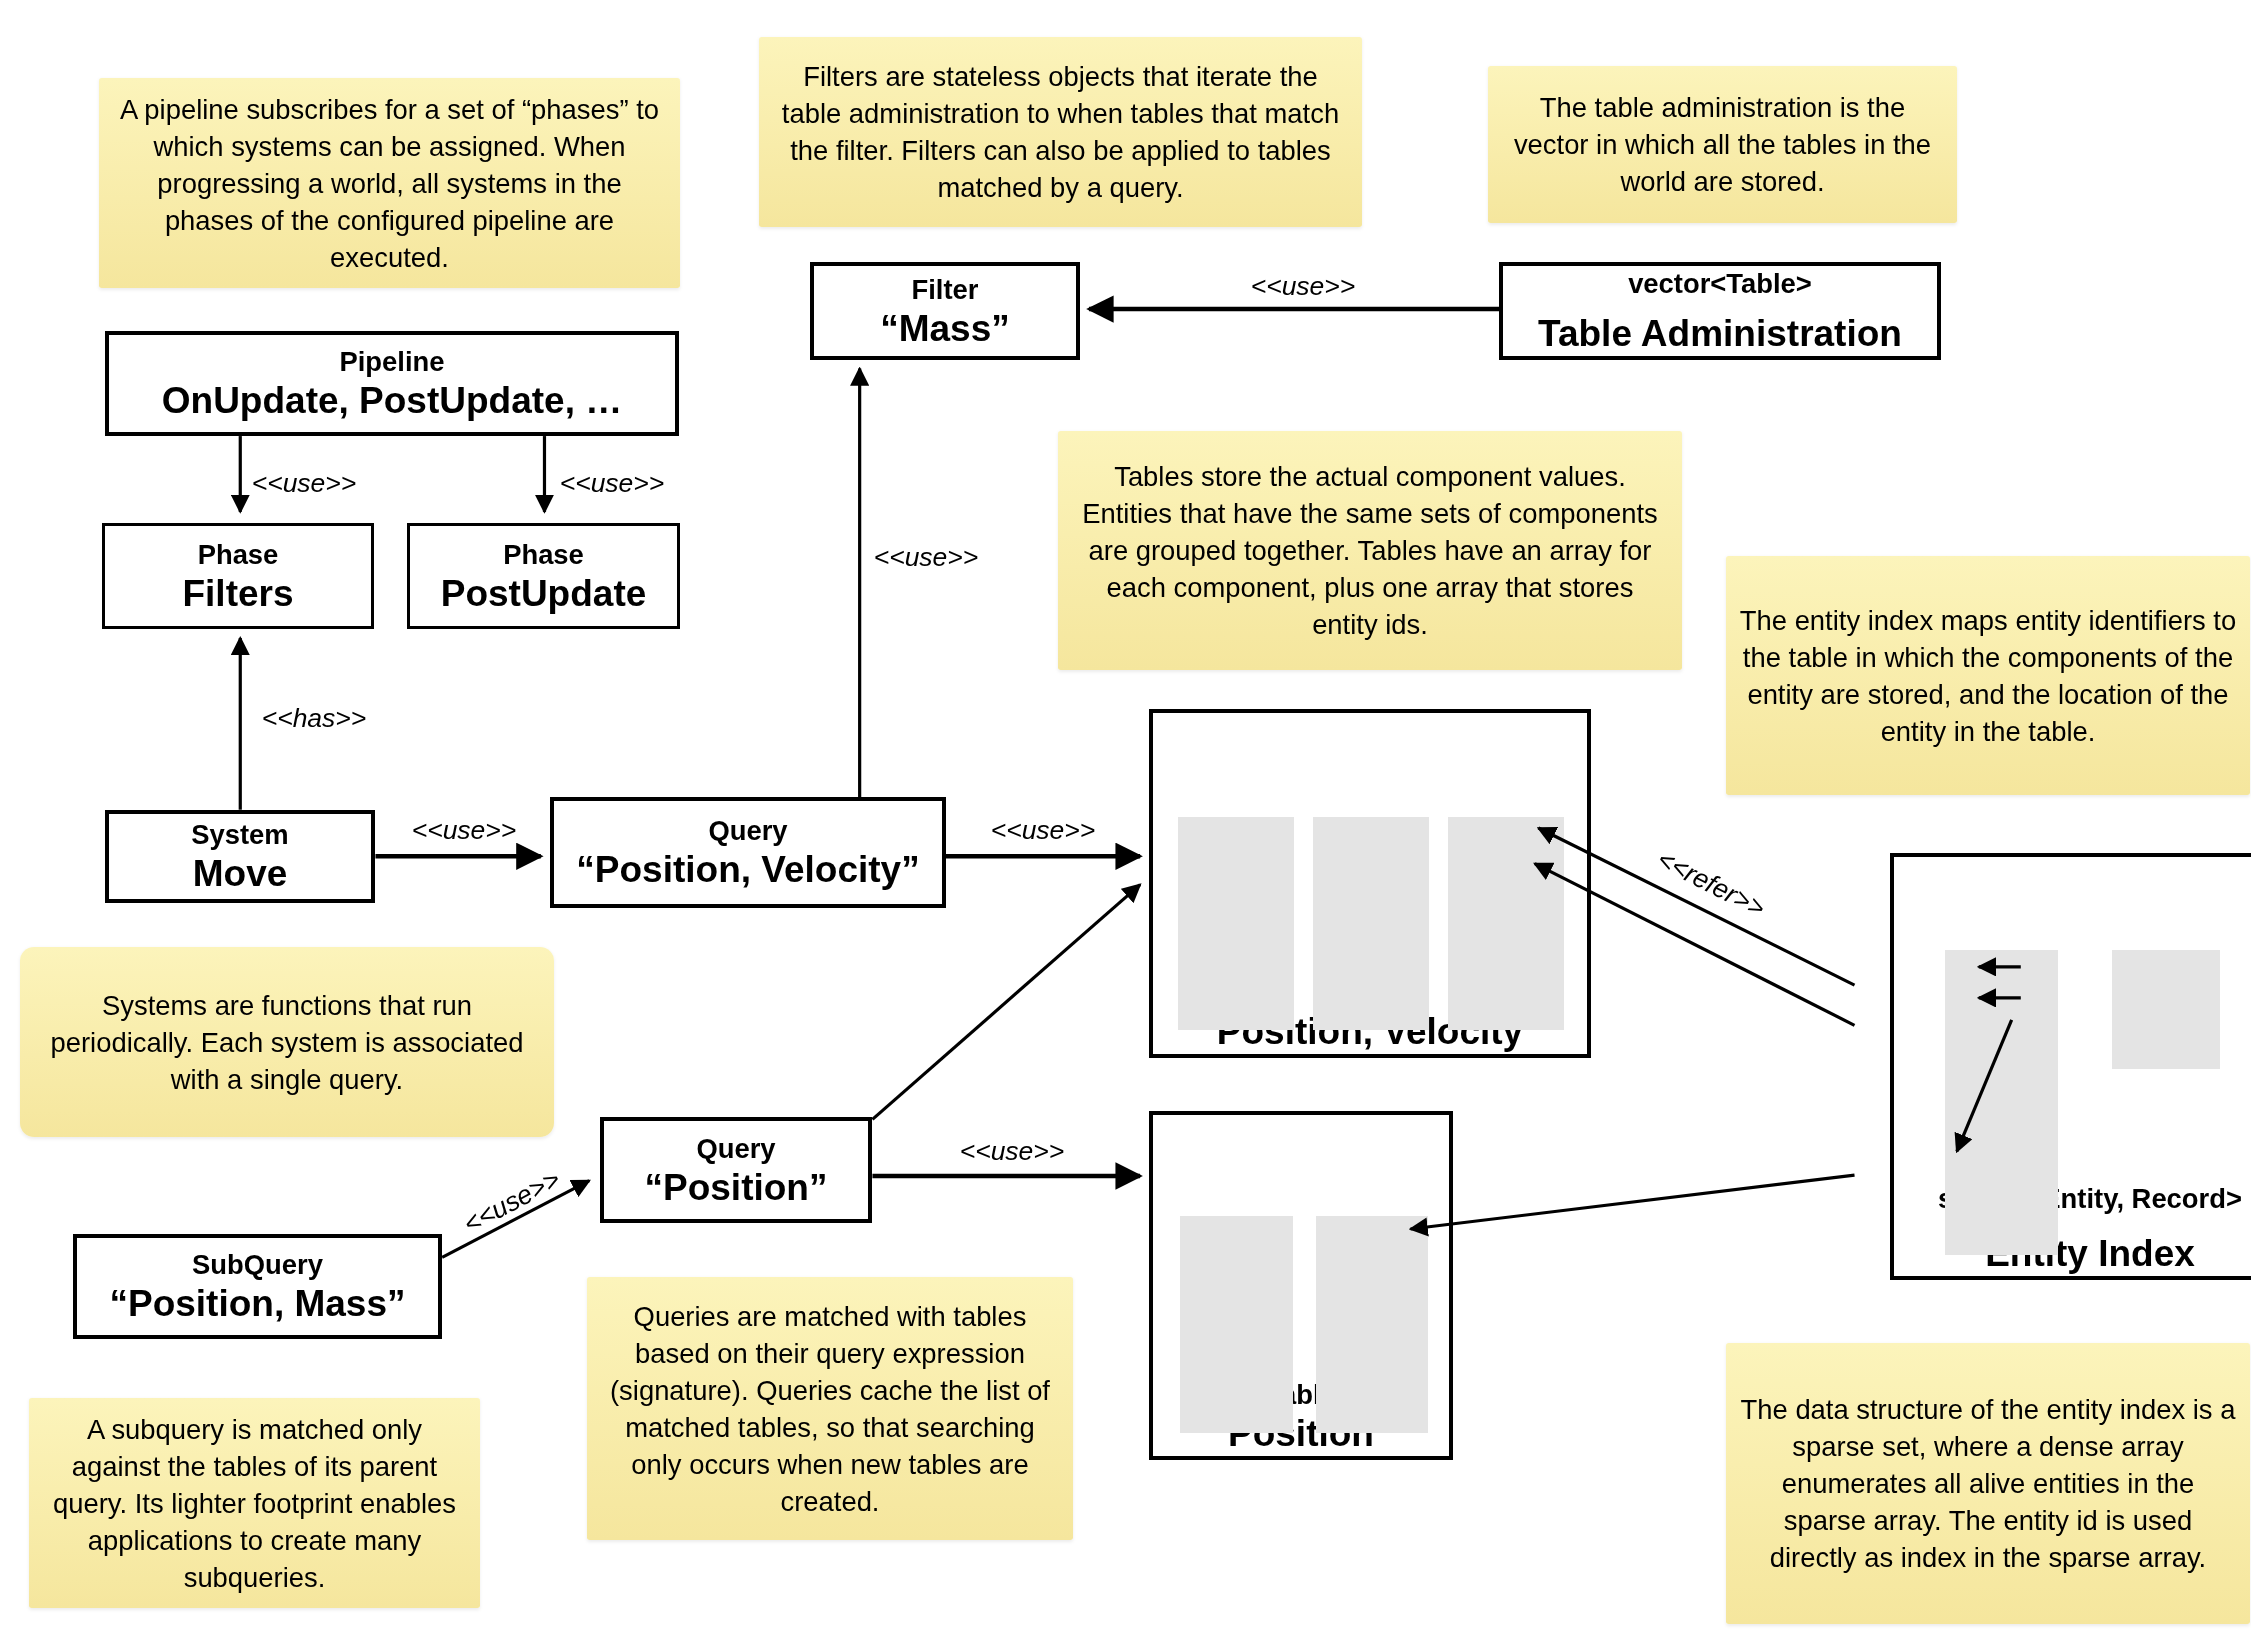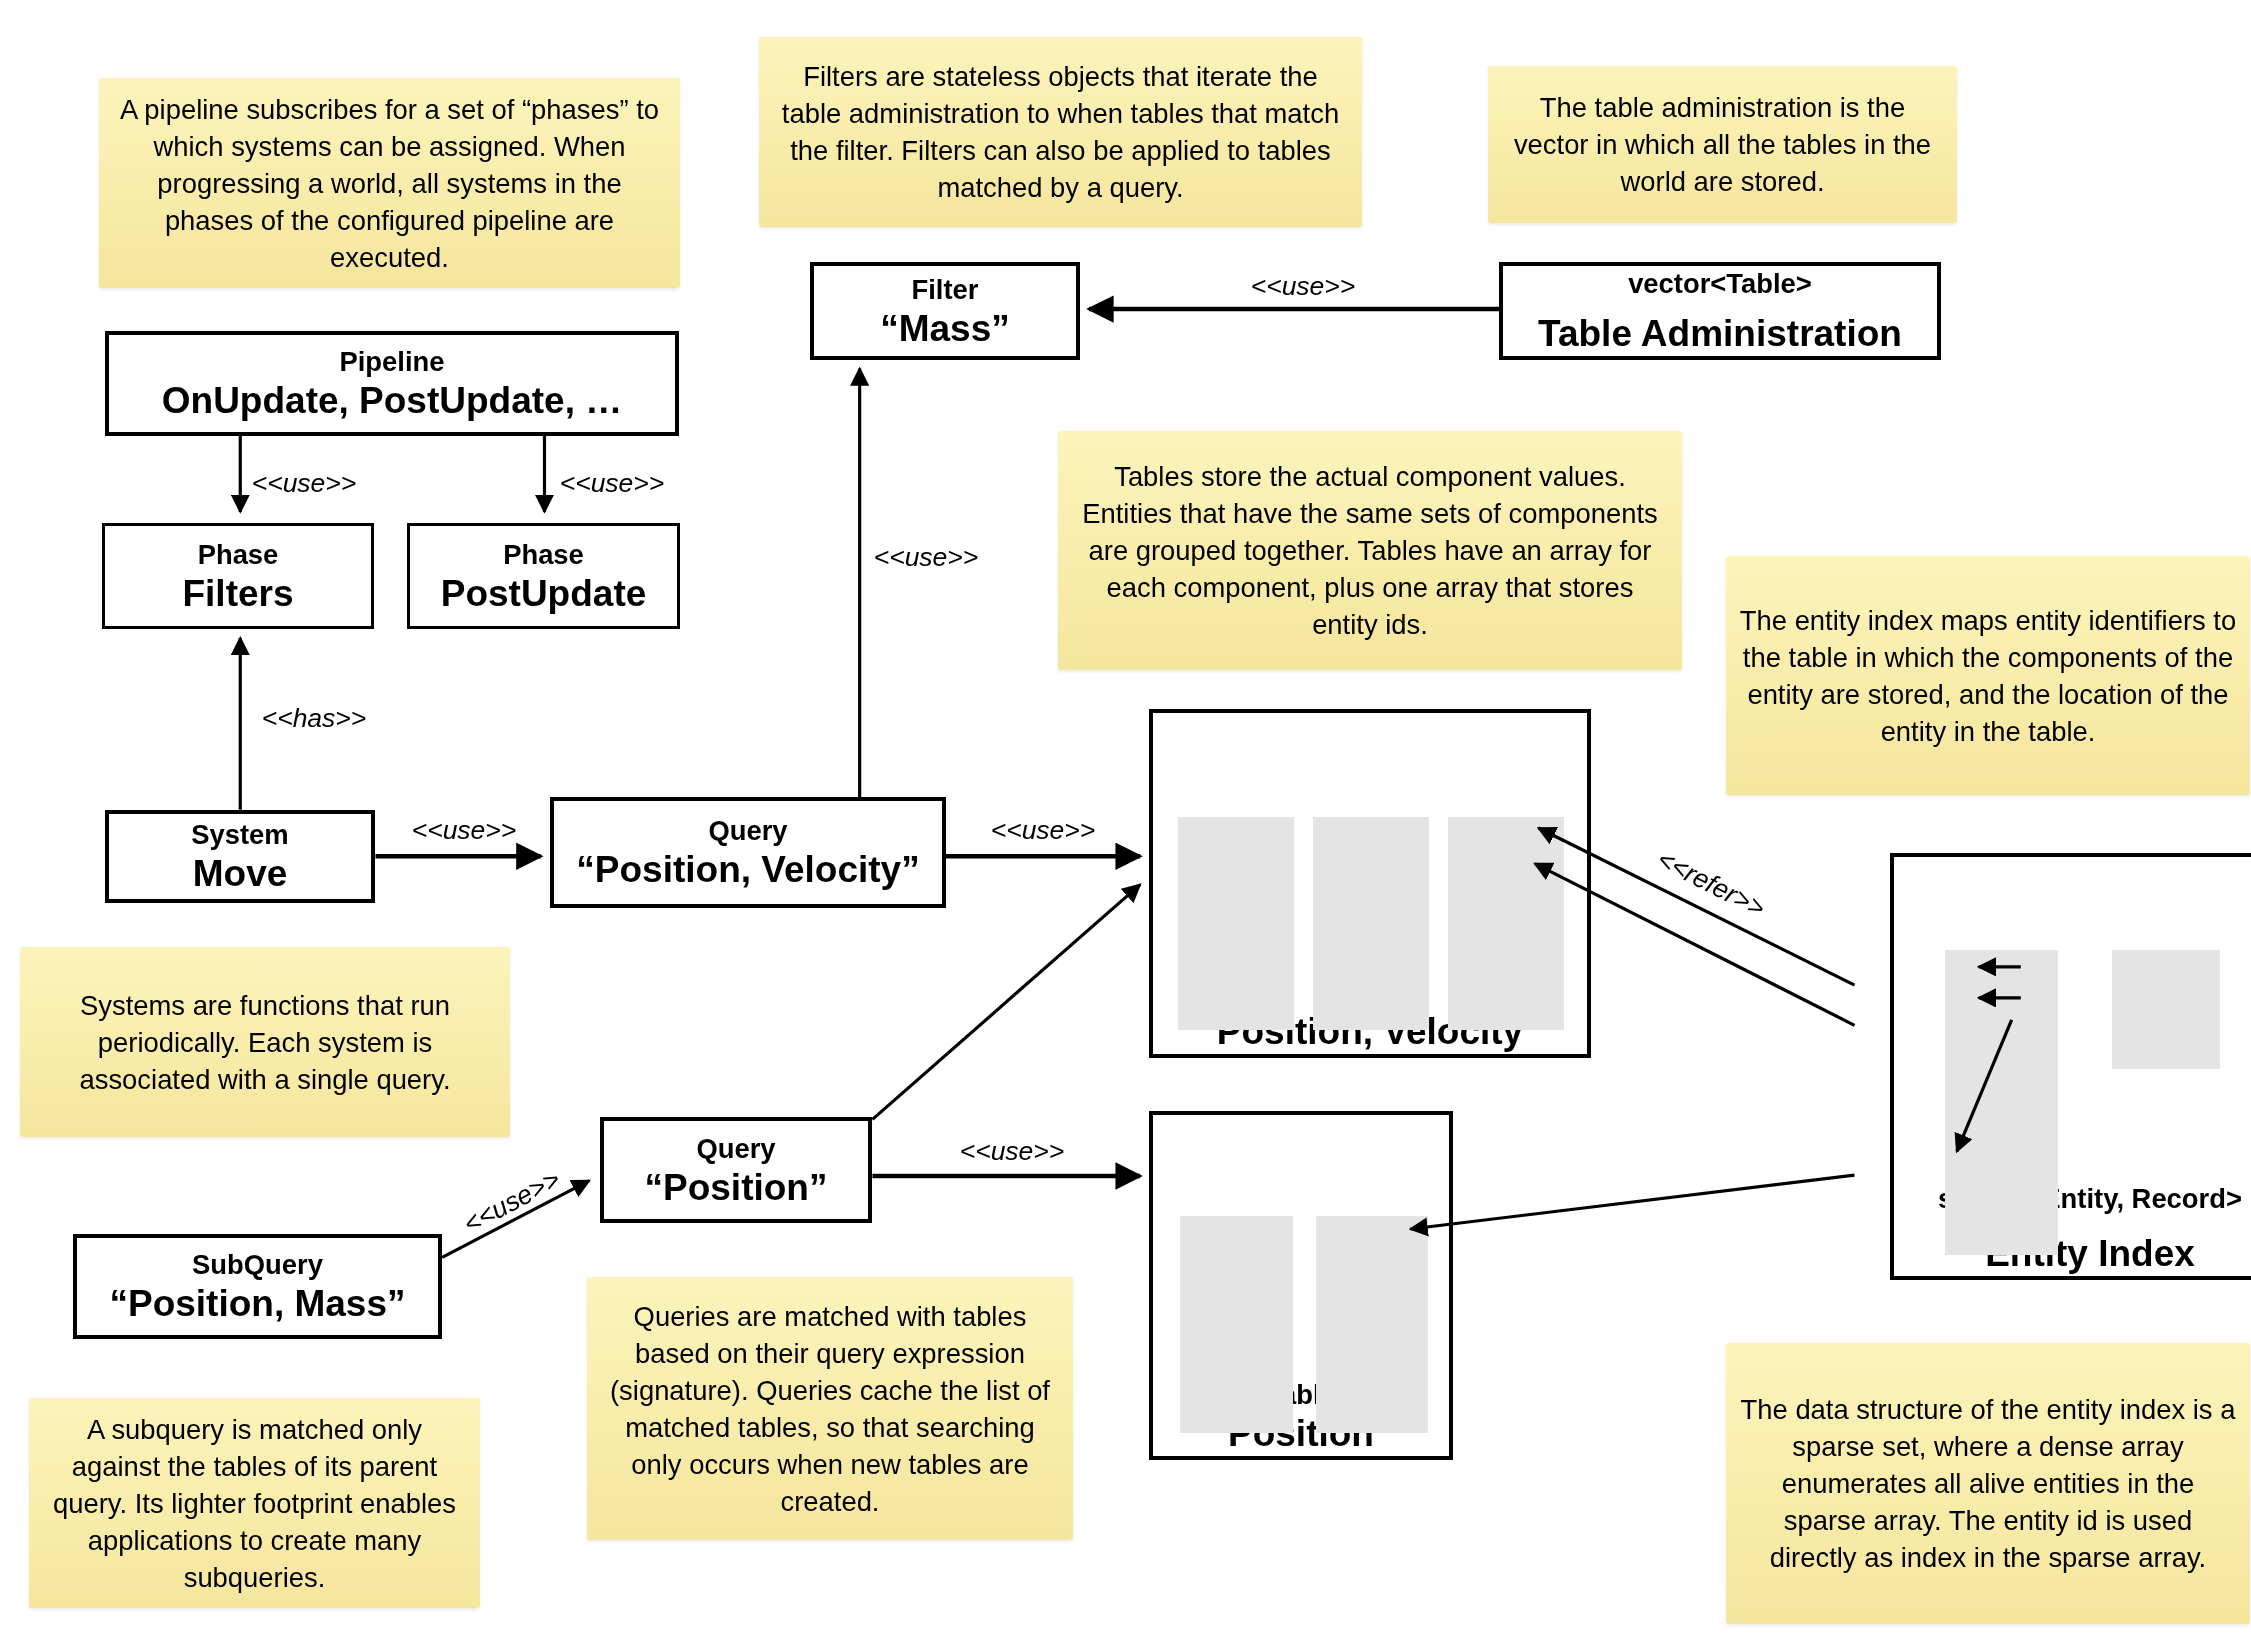--- a/index.html
+++ b/index.html
@@ -31,21 +31,21 @@
 </head>
 <body>
 
 <div id="stage">
 
   <div class="note" style="left:99px;top:78px;width:581px;height:210px;">A pipeline subscribes for a set of “phases” to which systems can be assigned. When progressing a world, all systems in the phases of the configured pipeline are executed.</div>
   <div class="note" style="left:759px;top:37px;width:603px;height:190px;">Filters are stateless objects that iterate the table administration to when tables that match the filter. Filters can also be applied to tables matched by a query.</div>
   <div class="note" style="left:1488px;top:66px;width:469px;height:157px;">The table administration is the vector in which all the tables in the world are stored.</div>
   <div class="note" style="left:1058px;top:431px;width:624px;height:239px;">Tables store the actual component values. Entities that have the same sets of components are grouped together. Tables have an array for each component, plus one array that stores entity ids.</div>
   <div class="note" style="left:1726px;top:556px;width:524px;height:239px;">The entity index maps entity identifiers to the table in which the components of the entity are stored, and the location of the entity in the table.</div>
-  <div class="note" style="left:20px;top:947px;width:490px;height:190px;">Systems are functions that run periodically. Each system is associated with a single query.</div>
+  <div class="note" style="left:20px;top:947px;width:534px;height:190px;border-radius:14px;">Systems are functions that run periodically. Each system is associated with a single query.</div>
   <div class="note" style="left:587px;top:1277px;width:486px;height:263px;">Queries are matched with tables based on their query expression (signature). Queries cache the list of matched tables, so that searching only occurs when new tables are created.</div>
   <div class="note" style="left:29px;top:1398px;width:451px;height:210px;">A subquery is matched only against the tables of its parent query. Its lighter footprint enables applications to create many subqueries.</div>
   <div class="note" style="left:1726px;top:1343px;width:524px;height:281px;">The data structure of the entity index is a sparse set, where a dense array enumerates all alive entities in the sparse array. The entity id is used directly as index in the sparse array.</div>
 
   <div class="ubox" style="left:105px;top:331px;width:574px;height:105px;">
     <div class="stereo">Pipeline</div>
     <div class="bname">OnUpdate, PostUpdate, …</div>
   </div>
 
   <div class="ubox thin" style="left:102px;top:523px;width:272px;height:106px;">

